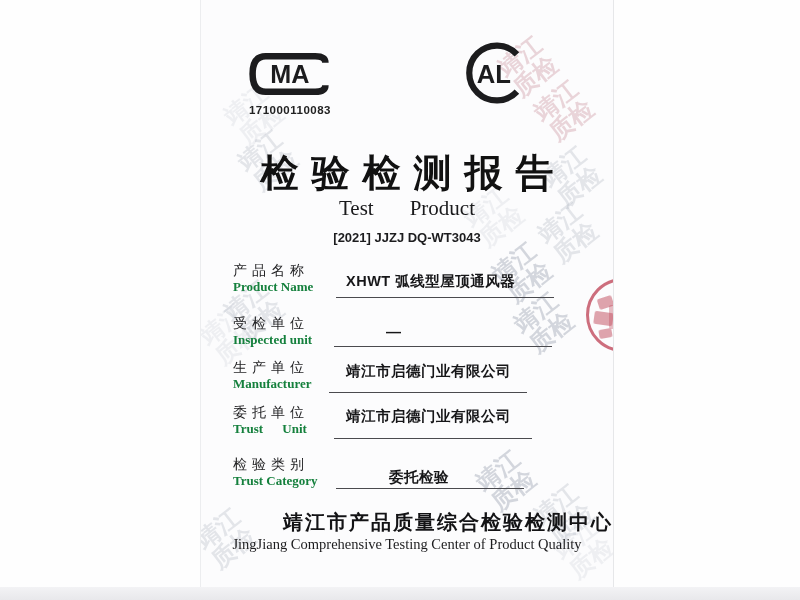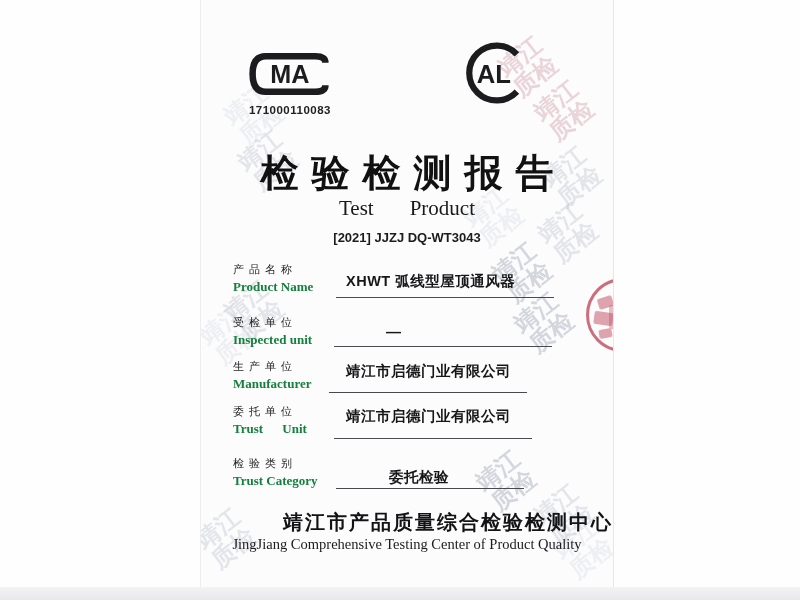--- a/index.html
+++ b/index.html
@@ -46,21 +46,21 @@
     font-size:21px;color:#1a1a1c;
   }
   .report-no{
     position:absolute;left:0;top:230px;width:412px;text-align:center;
     font-size:13px;font-weight:600;color:#1c1c1e;
     font-family:Liberation Sans, sans-serif;
   }
   
   .field{position:absolute;left:30px;width:350px;height:42px;}
   .f1{top:262px;} .f2{top:315px;} .f3{top:359px;} .f4{top:404px;} .f5{top:456px;}
-  .label-cn{position:absolute;left:2px;top:0;font-size:11px;letter-spacing:5px;color:#1e1e20;white-space:nowrap;}
+  .label-cn{position:absolute;left:2px;top:0;font-size:14px;letter-spacing:5px;color:#1e1e20;white-space:nowrap;}
   .label-en{position:absolute;left:2px;top:17px;font-size:13px;color:#15803d;white-space:nowrap;font-weight:bold;}
   .label-en.gap{word-spacing:16px;}
   .value{
     position:absolute;font-size:14.5px;font-weight:bold;color:#161618;white-space:nowrap;
     font-family:"Liberation Sans","DejaVu Sans",sans-serif;letter-spacing:.5px;
   }
   .rule{position:absolute;height:0;border-bottom:1.6px solid #4a4a4e;}
   .f1 .value{left:115px;top:10px;} .f1 .rule{left:105px;top:35px;width:218px;}
   .f2 .value{left:155px;top:8px;font-size:15px;} .f2 .rule{left:103px;top:31px;width:218px;}
   .f3 .value{left:115px;top:3px;} .f3 .rule{left:98px;top:33px;width:198px;}

